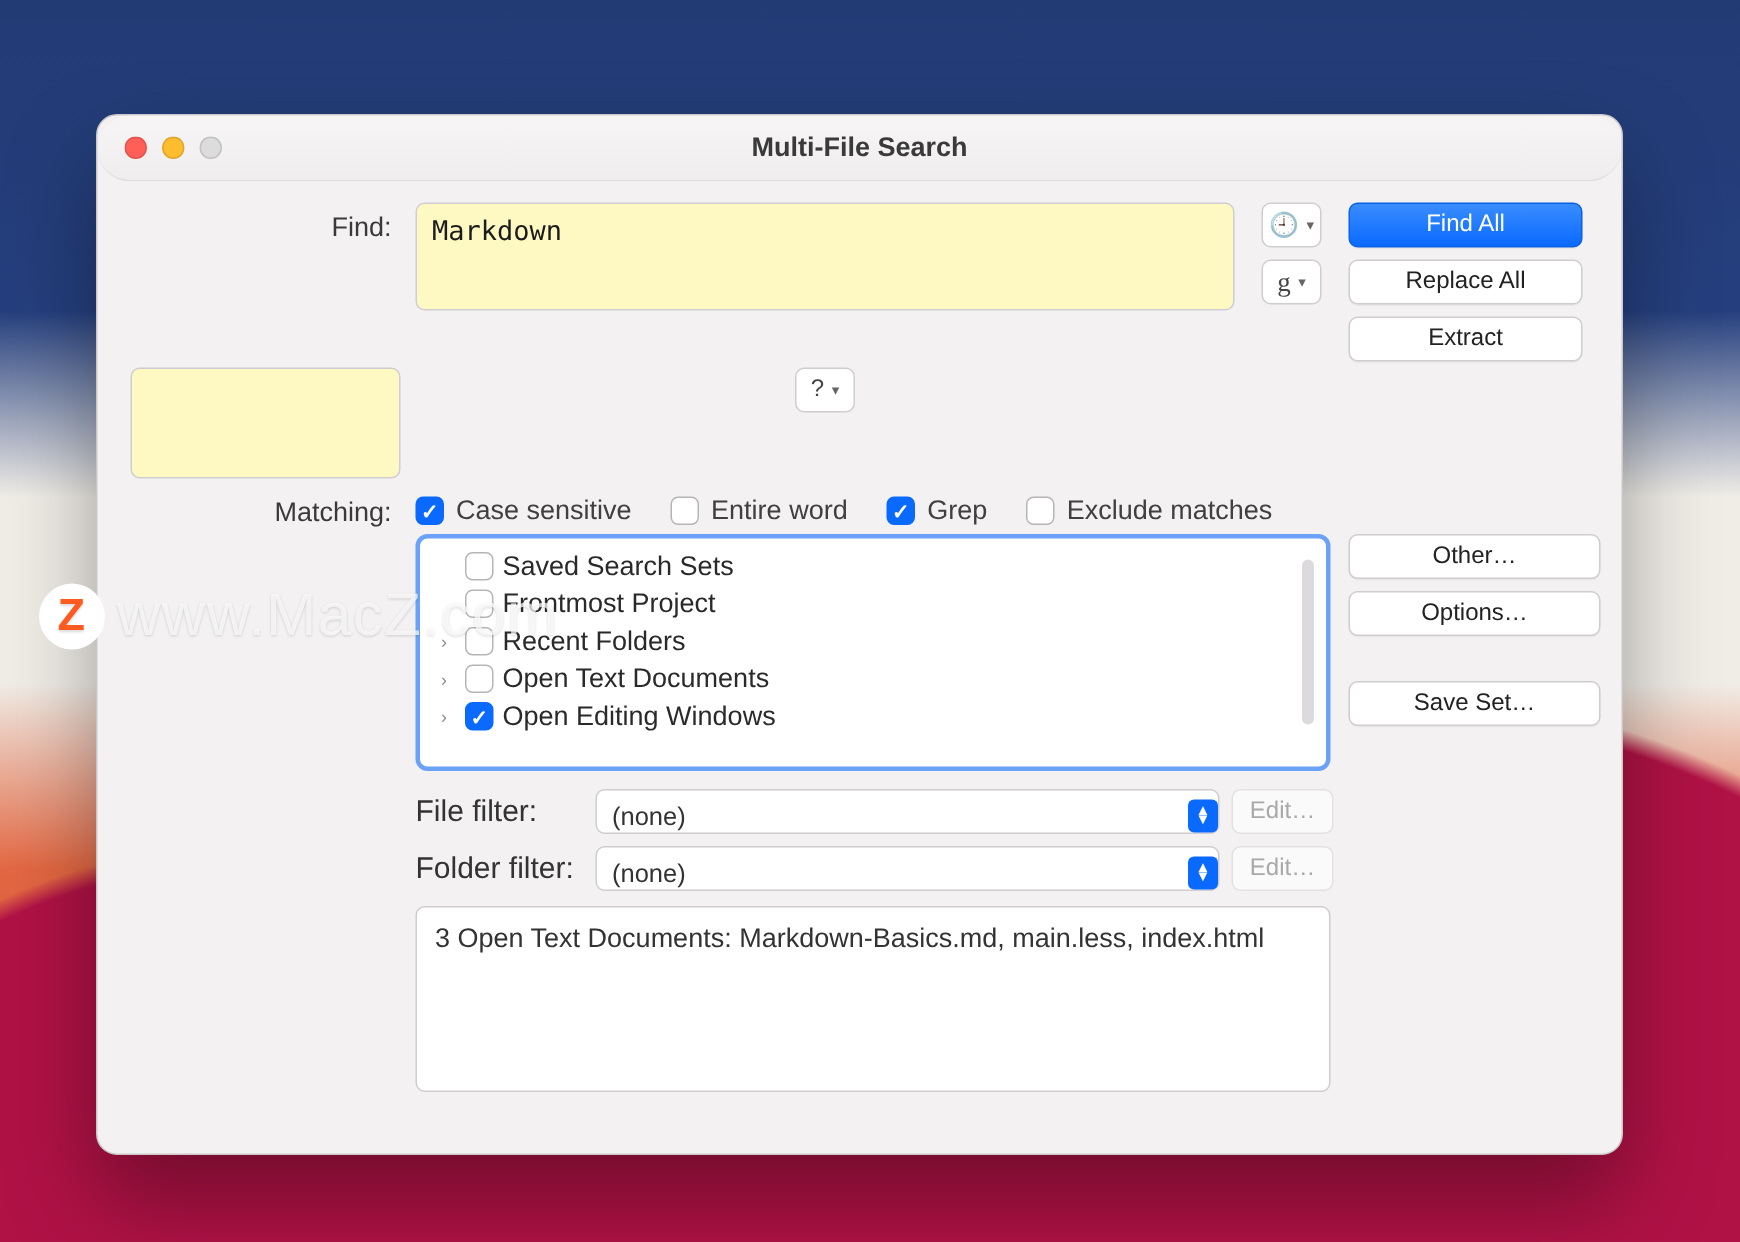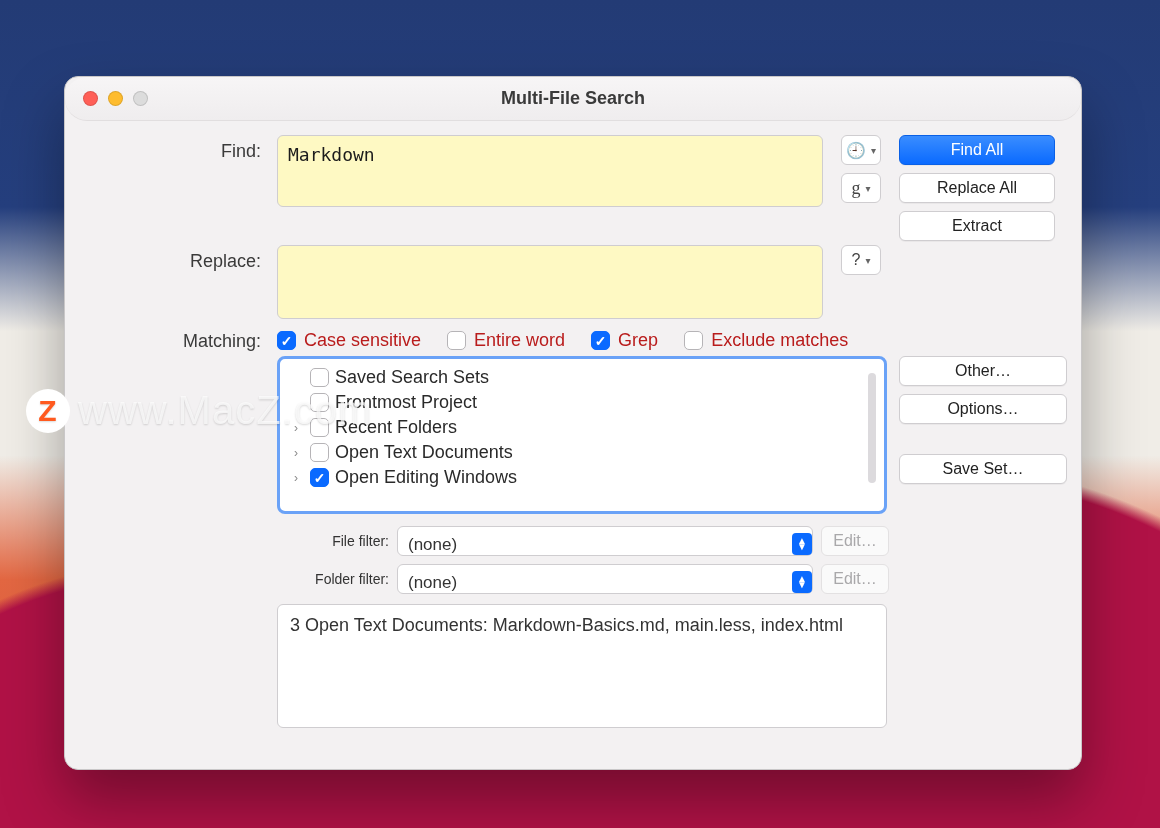--- a/index.html
+++ b/index.html
@@ -58,41 +58,41 @@
   .action-col { display:flex; flex-direction:column; gap:8px; width:156px; }
   .btn {
     height:30px; border-radius:6px; border:1px solid #cfcdd0; background:#fff;
     font-size:16px; color:#222; display:flex; align-items:center; justify-content:center;
     box-shadow:0 1px 0 rgba(0,0,0,0.04);
   }
   .btn.primary {
     background:linear-gradient(#3a8dff,#0a6aff); border:1px solid #0a60e6; color:#fff; font-weight:500;
   }
   .matching-row { grid-column: 1 / span 4; display:grid; grid-template-columns: 180px 1fr 56px 168px; grid-column-gap:10px; margin-top:6px; }
-  .check-line { display:flex; gap:26px; align-items:center; padding-top:4px; font-size:18px; color:#b91c1c; }
+  .check-line { display:flex; gap:26px; align-items:center; padding-top:4px; font-size:18px; color:#404040; }
   .cb { width:19px; height:19px; border:1px solid #b6b4b7; border-radius:5px; background:#fff; display:inline-flex; align-items:center; justify-content:center; flex-shrink:0; }
   .cb.checked { background:#0a6aff; border-color:#0a6aff; color:#fff; }
   .cb.checked::after { content:"✓"; font-size:14px; font-weight:700; line-height:1; }
   .cb-wrap { display:flex; align-items:center; gap:8px; }
   
   .searchin-box {
     grid-column:2 / span 2; width:610px; height:158px; margin-top:4px;
     border:3px solid #6aa2f7; border-radius:8px; background:#fff; padding:6px 4px 6px 10px;
     position:relative;
   }
   .searchin-inner { height:100%; overflow:hidden; position:relative; }
   .list-item { display:flex; align-items:center; gap:6px; font-size:18px; color:#2a2a2a; padding:2px 0 2px 20px; }
   .disclosure { position:absolute; left:4px; width:14px; color:#8a8a8a; font-size:12px; user-select:none; }
   .li-rel { position:relative; }
   .scrollbar { position:absolute; right:4px; top:8px; bottom:22px; width:8px; background:#dcdadd; border-radius:4px; }
   .side-col { grid-column:4; display:flex; flex-direction:column; gap:8px; padding-top:4px; }
   .spacer-12 { height:14px; }
   
   .filters { grid-column:2 / span 2; width:612px; display:grid; grid-template-columns: 120px 1fr 76px; grid-row-gap:8px; align-items:center; margin-top:12px; }
-  .flt-lbl { text-align:right; font-size:14px; color:#333; padding-right:8px; }
+  .flt-lbl { font-size:20px; color:#333; padding-right:8px; }
   .select {
     background:#fff; border:1px solid #cfcdd0; border-radius:6px; height:30px;
     display:flex; align-items:flex-end; justify-content:space-between; padding:0 0 0 10px;
     font-size:17px; color:#333;
   }
   .select .arrows {
     width:20px; height:22px; background:#0a6aff; border-radius:4px; color:#fff;
     display:flex; flex-direction:column; align-items:center; justify-content:center; line-height:0.6;
     font-size:10px;
   }
@@ -143,21 +143,20 @@
         <span>g</span>
           <span class="caret">▾</span>
       </div>
     </div>
     <div class="action-col">
       <div class="btn primary">Find All</div>
       <div class="btn">Replace All</div>
       <div class="btn">Extract</div>
     </div>
 
-    <div class="lbl" style="padding-top:10px">Replace:</div>
     <textarea class="field replace-field" style="margin-top: 4px;"></textarea>
     <div class="icon-col" style="padding-top:4px">
       <div class="icon-btn">
         <span>?</span>
           <span class="caret">▾</span>
       </div>
     </div>
     <div></div>
 
     <div class="matching-row">

